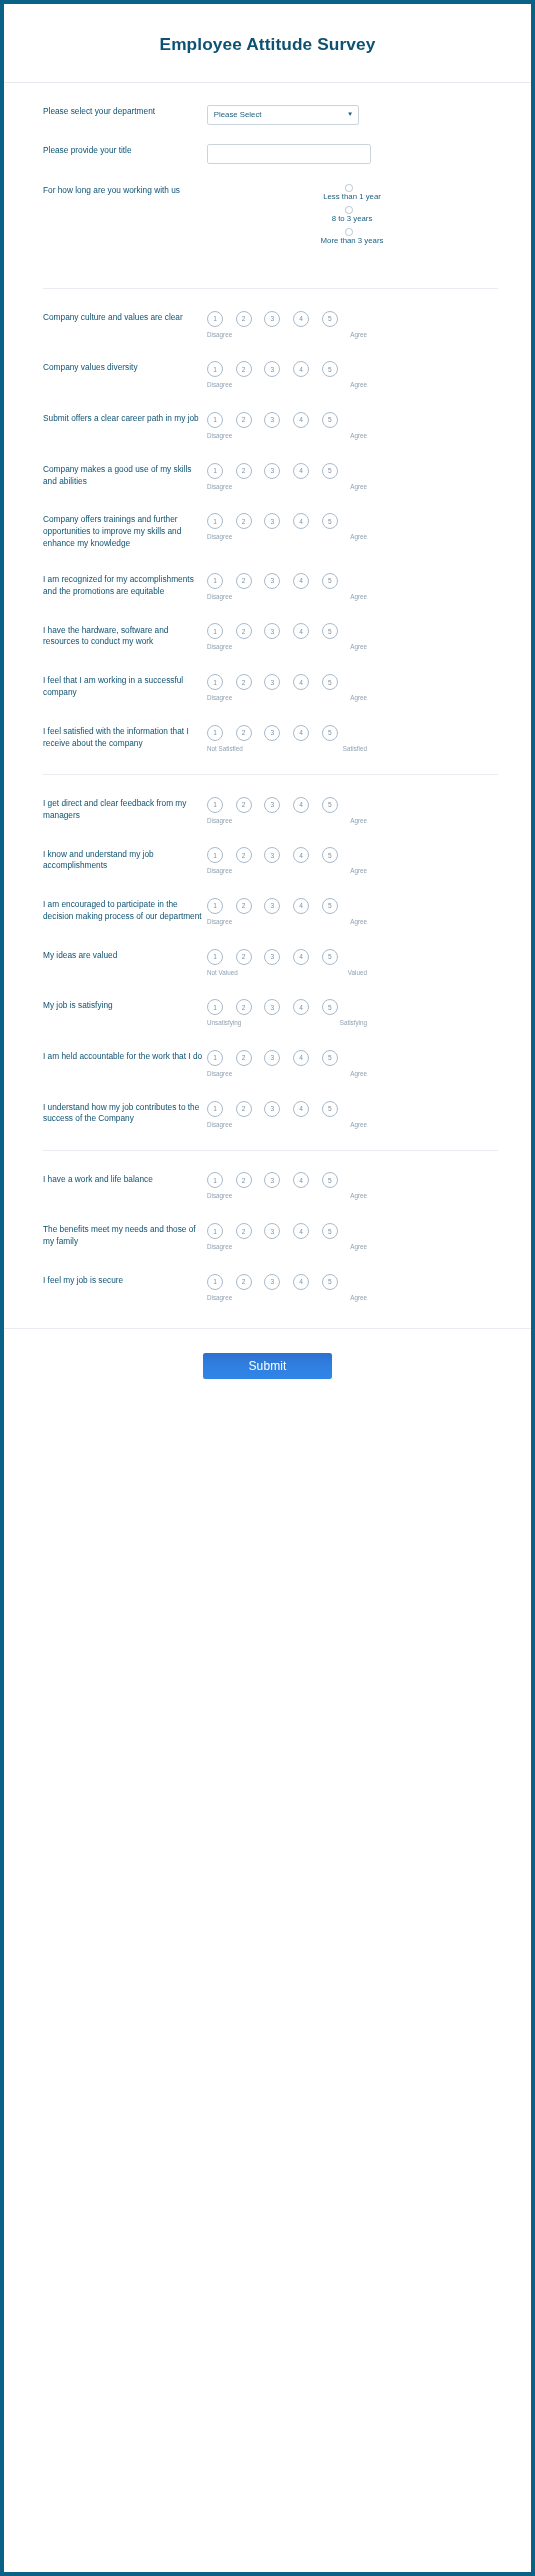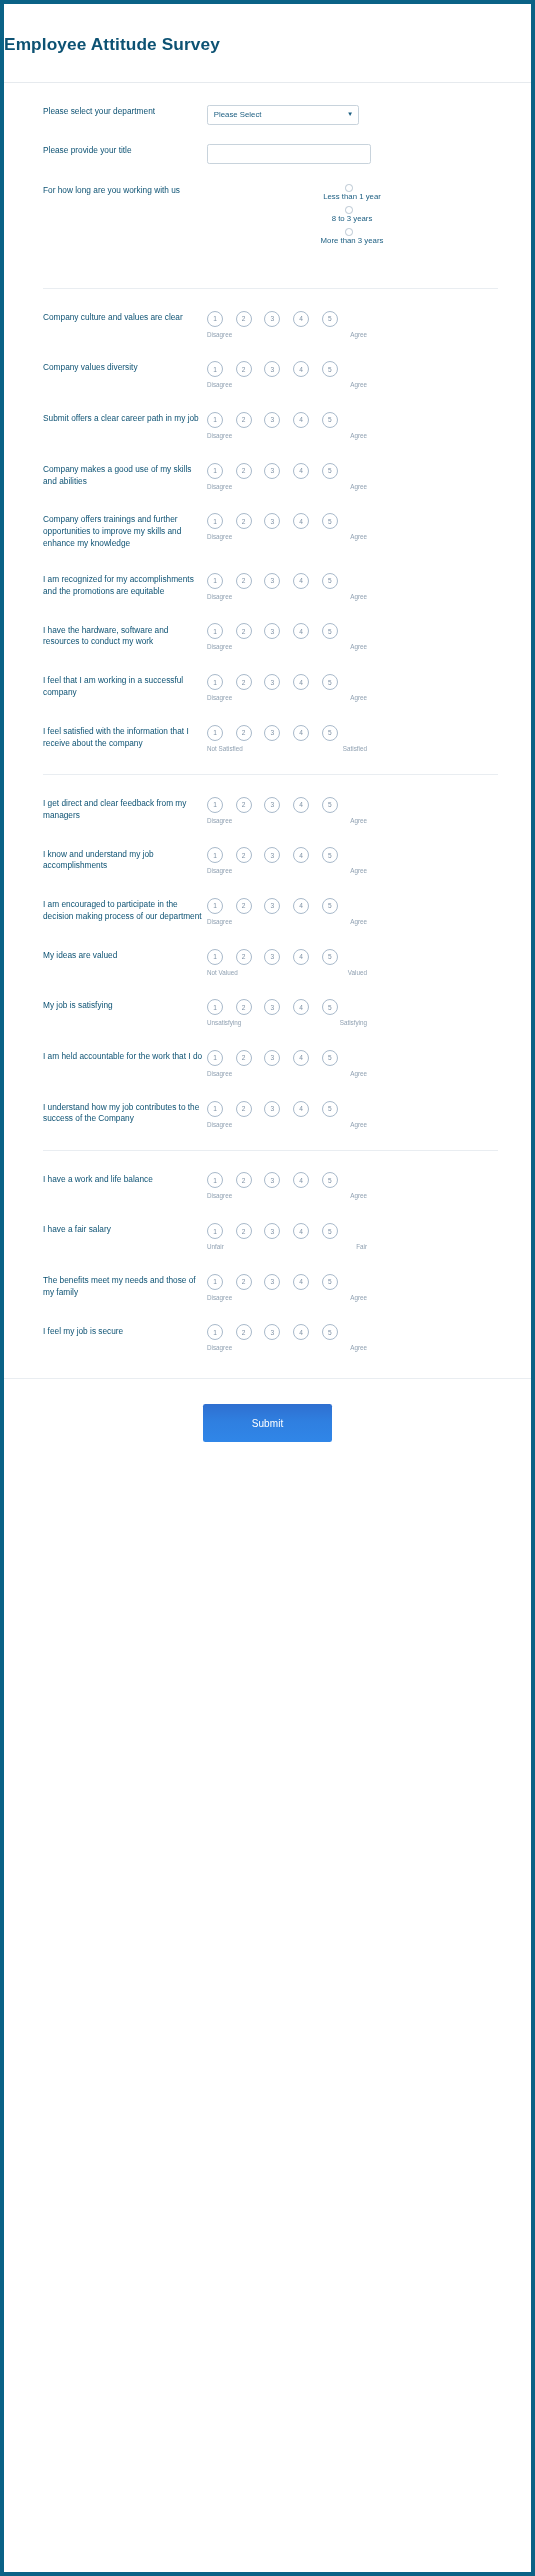--- a/index.html
+++ b/index.html
@@ -16,20 +16,21 @@
     border: 4px solid #0a6286;
     border-left-width: 4.6px;
     border-right-width: 4.6px;
     border-top-width: 4px;
     border-bottom-width: 4.6px;
     position: relative;
   }
   
   .form-header {
     padding: 30px 0 26.5px 0;
+    text-align: center;
     border-bottom: 0.6px solid #e6eaee;
   }
   .form-title {
     margin: 0;
     font-size: 17.3px;
     font-weight: bold;
     color: #0d5273;
     letter-spacing: 0.1px;
     line-height: 1.25;
   }
@@ -160,26 +161,26 @@
     height: 0.6px;
     background: #e9edf1;
     margin: 23px 0 0 0;
   }
   .submit-wrap {
     padding: 25px 0 30px 0;
     text-align: center;
   }
   button.submit-btn {
     width: 129px;
-    height: 38px;
+    height: 26px;
     border: none;
     border-radius: 2.3px;
     background: linear-gradient(180deg, #2f6fd0 0%, #2f7fe0 45%, #3086e8 100%);
     color: #ffffff;
-    font-size: 10px;
+    font-size: 12px;
     font-family: "Liberation Sans", sans-serif;
     cursor: pointer;
     letter-spacing: 0.1px;
   }
 </style>
 </head>
 <body>
 
 <div class="page">
 
@@ -541,38 +542,20 @@
                   <div class="circle">5</div>
                 </div>
                 <div class="endpoints">
                   <span>Disagree</span>
                   <span class="endpoint-right">Agree</span>
                 </div>
               </div>
             </div>
           </div>
           <div class="row rating-row">
-            <div class="row-label">I have a fair salary</div>
-            <div class="row-control">
-              <div class="rating-scale">
-                <div class="circles">
-                  <div class="circle">1</div>
-                  <div class="circle">2</div>
-                  <div class="circle">3</div>
-                  <div class="circle">4</div>
-                  <div class="circle">5</div>
-                </div>
-                <div class="endpoints">
-                  <span>Unfair</span>
-                  <span class="endpoint-right">Fair</span>
-                </div>
-              </div>
-            </div>
-          </div>
-          <div class="row rating-row">
             <div class="row-label">The benefits meet my needs and those of my family</div>
             <div class="row-control">
               <div class="rating-scale">
                 <div class="circles">
                   <div class="circle">1</div>
                   <div class="circle">2</div>
                   <div class="circle">3</div>
                   <div class="circle">4</div>
                   <div class="circle">5</div>
                 </div>

